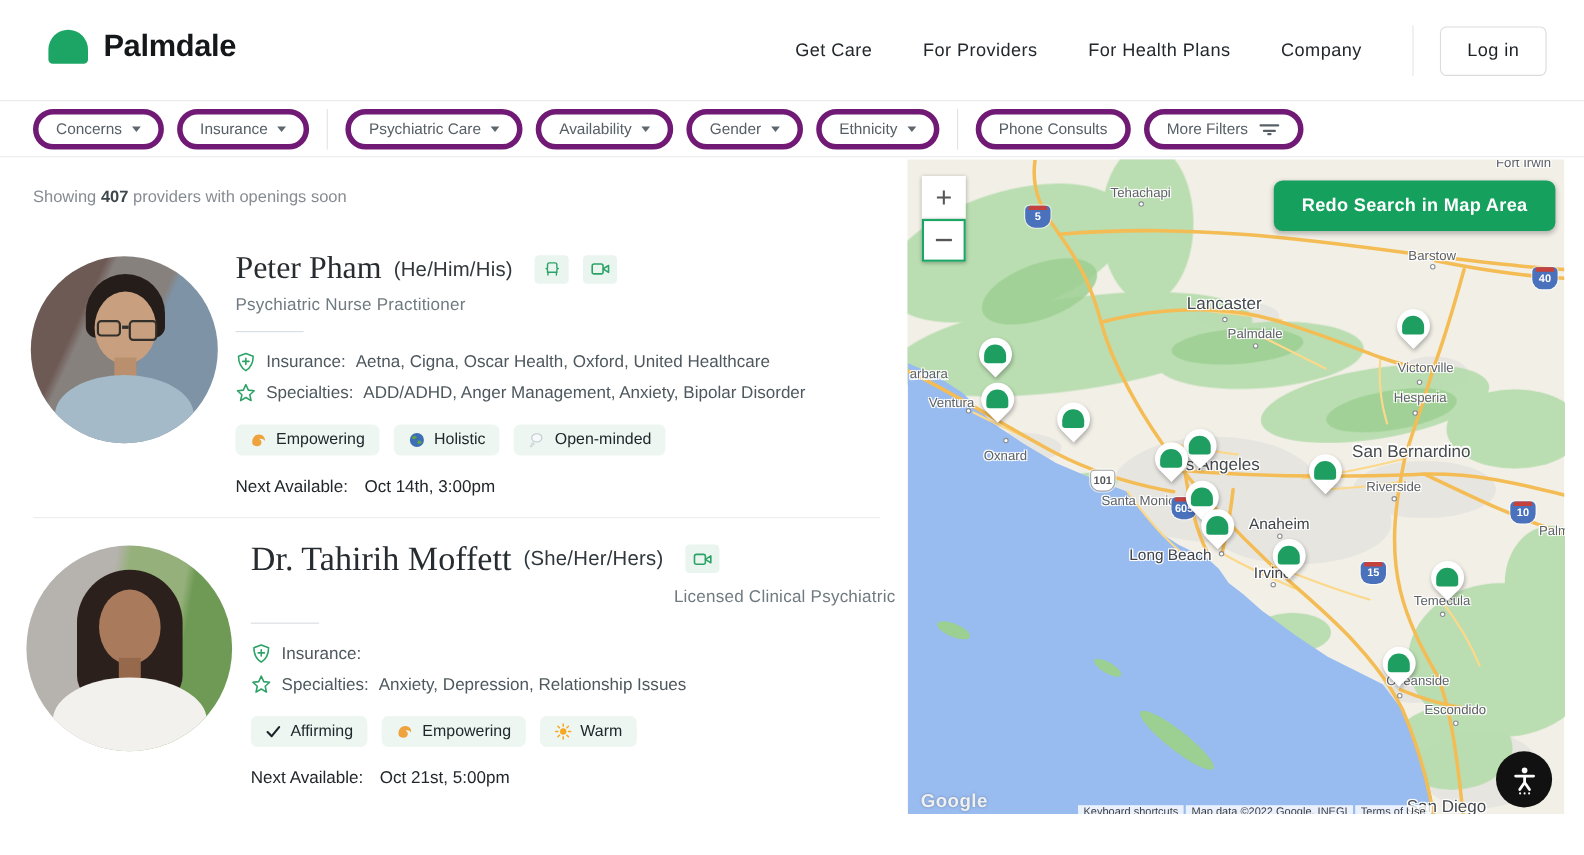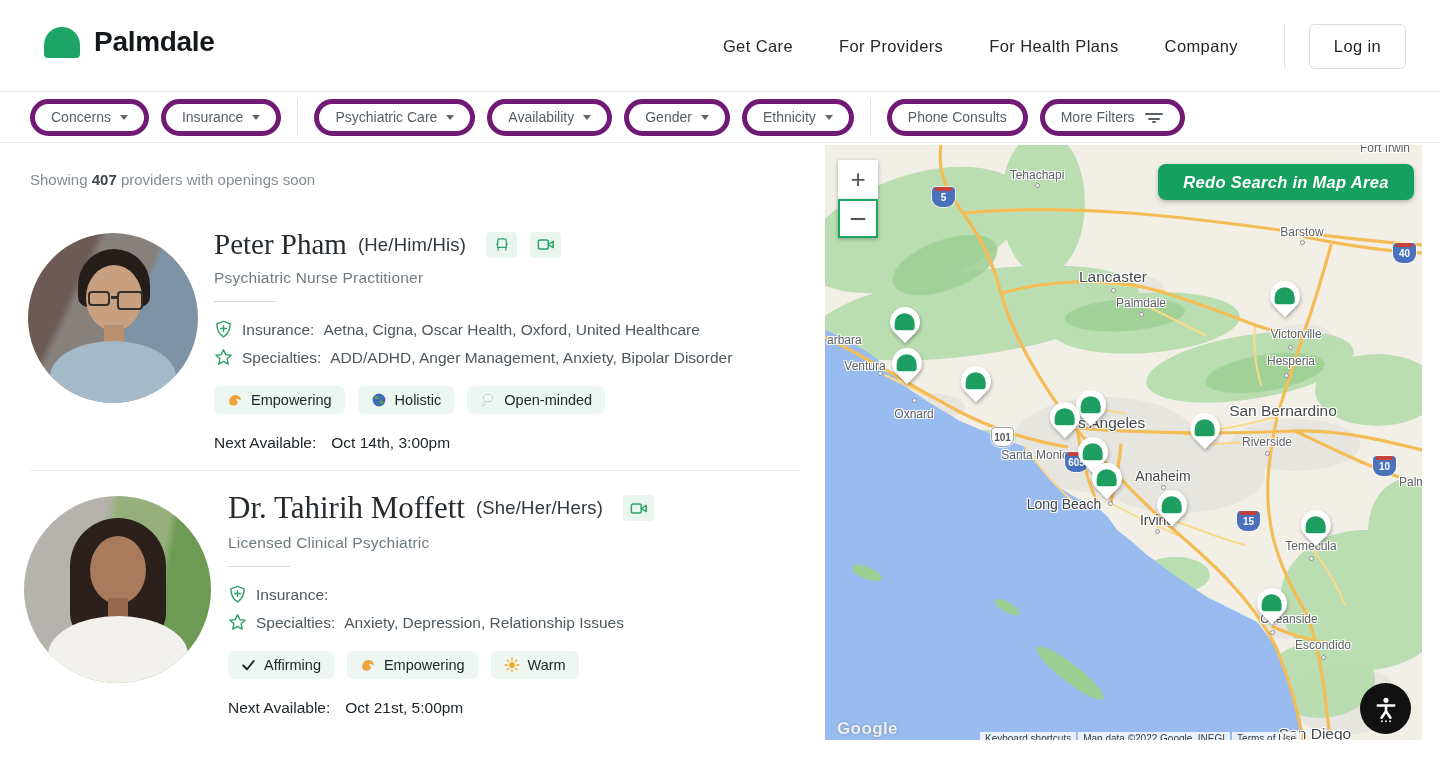--- a/index.html
+++ b/index.html
@@ -50,21 +50,21 @@
   .av-glasses::before { content:""; position:absolute; left:21px; top:3px; width:6px; height:2.5px; background:#33302c; }
   .av-neck { position:absolute; }
   .av1 .av-neck { left:76px; top:92px; width:20px; height:22px; background:#b98f6e; }
   .av2 .av-neck { left:84px; top:102px; width:20px; height:22px; background:#96684c; }
   .av-shirt { position:absolute; border-radius:50% 50% 0 0; }
   .av1 .av-shirt { left:22px; top:108px; width:126px; height:72px; background:#a5bac8; }
   .av2 .av-shirt { left:24px; top:120px; width:140px; height:78px; background:#f3f1ed; }
 
   .card-content { position:absolute; width:586px; }
   .cc1 { left:214px; top:228px; }
-  .cc2 { left:228px; top:490px; }
+  .cc2 { left:228px; top:490px;text-align:right; }
   .name-row { display:flex; align-items:center; }
   .pname { font-family:"Liberation Serif", serif; color:#272c30; }
   .cc1 .pname { font-size:29px; }
   .cc2 .pname { font-size:31px; }
   .pronouns { font-size:18.5px; color:#30383d; margin-left:11px; letter-spacing:0.2px; }
   .session-icons { display:flex; gap:13px; margin-left:20px; }
   .sbadge { width:31px; height:26px; background:#e9f5ee; border-radius:4px; display:flex;
     align-items:center; justify-content:center; }
   .ptitle { font-size:15.5px; color:#707b81; margin-top:8px; letter-spacing:0.2px; }
   .short-div { width:62px; height:1px; background:#d8dcdf; margin-top:14px; }
@@ -98,24 +98,24 @@
   .shield.us { background:#fff; color:#55585b; border:1px solid #a2a5a8; font-weight:700; }
   .shield.us::before { display:none; }
   .mpin { position:absolute; width:30px; height:30px; background:#fff; border-radius:50% 50% 50% 0;
     transform:rotate(-45deg); box-shadow:-1px 2px 4px rgba(0,0,0,.3); cursor:pointer; }
   .mpin .dome { position:absolute; left:5px; top:6px; width:20px; height:17px; background:#1e9e60;
     border-radius:10px 10px 3px 3px; transform:rotate(45deg); }
   .zoomctl { position:absolute; left:13px; top:15px; width:40px; z-index:12; }
   .zbtn { width:40px; height:39px; background:#fff; display:flex; align-items:center; justify-content:center;
     font-size:26px; color:#565656; cursor:pointer; box-shadow:0 1px 4px rgba(0,0,0,.3); }
   .zbtn.zout { border:2px solid #1da566; font-size:30px; }
-  .redo-btn { position:absolute; left:333px; top:19px; width:256px; height:36px; background:#16a05e;
+  .redo-btn { position:absolute; left:333px; top:19px; width:256px; height:46px; background:#16a05e;
     border-radius:8px; color:#fff; font-size:16.5px; font-weight:700; letter-spacing:0.3px;
     display:flex; align-items:center; justify-content:center; box-shadow:0 2px 5px rgba(0,0,0,.25);
-    cursor:pointer; z-index:13;font-style:italic; }
+    cursor:pointer; z-index:13; }
   .a11y-btn { position:absolute; left:535px; top:538px; width:51px; height:51px; border-radius:50%;
     background:#111; display:flex; align-items:center; justify-content:center; cursor:pointer; z-index:13; }
   .google-logo { position:absolute; left:12px; top:574px; font-size:17px; font-weight:700; color:#eef1f3;
     letter-spacing:0.4px; text-shadow:0 0 2px rgba(70,70,70,.55); cursor:pointer; z-index:12; }
   .attrib { position:absolute; left:155px; top:587px; display:flex; gap:2px; z-index:12; }
   .attrib span { background:rgba(255,255,255,.8); font-size:10px; color:#3a3d40; padding:1px 5px;
     white-space:nowrap; height:15px; }
 </style>
 </head>
 <body>

